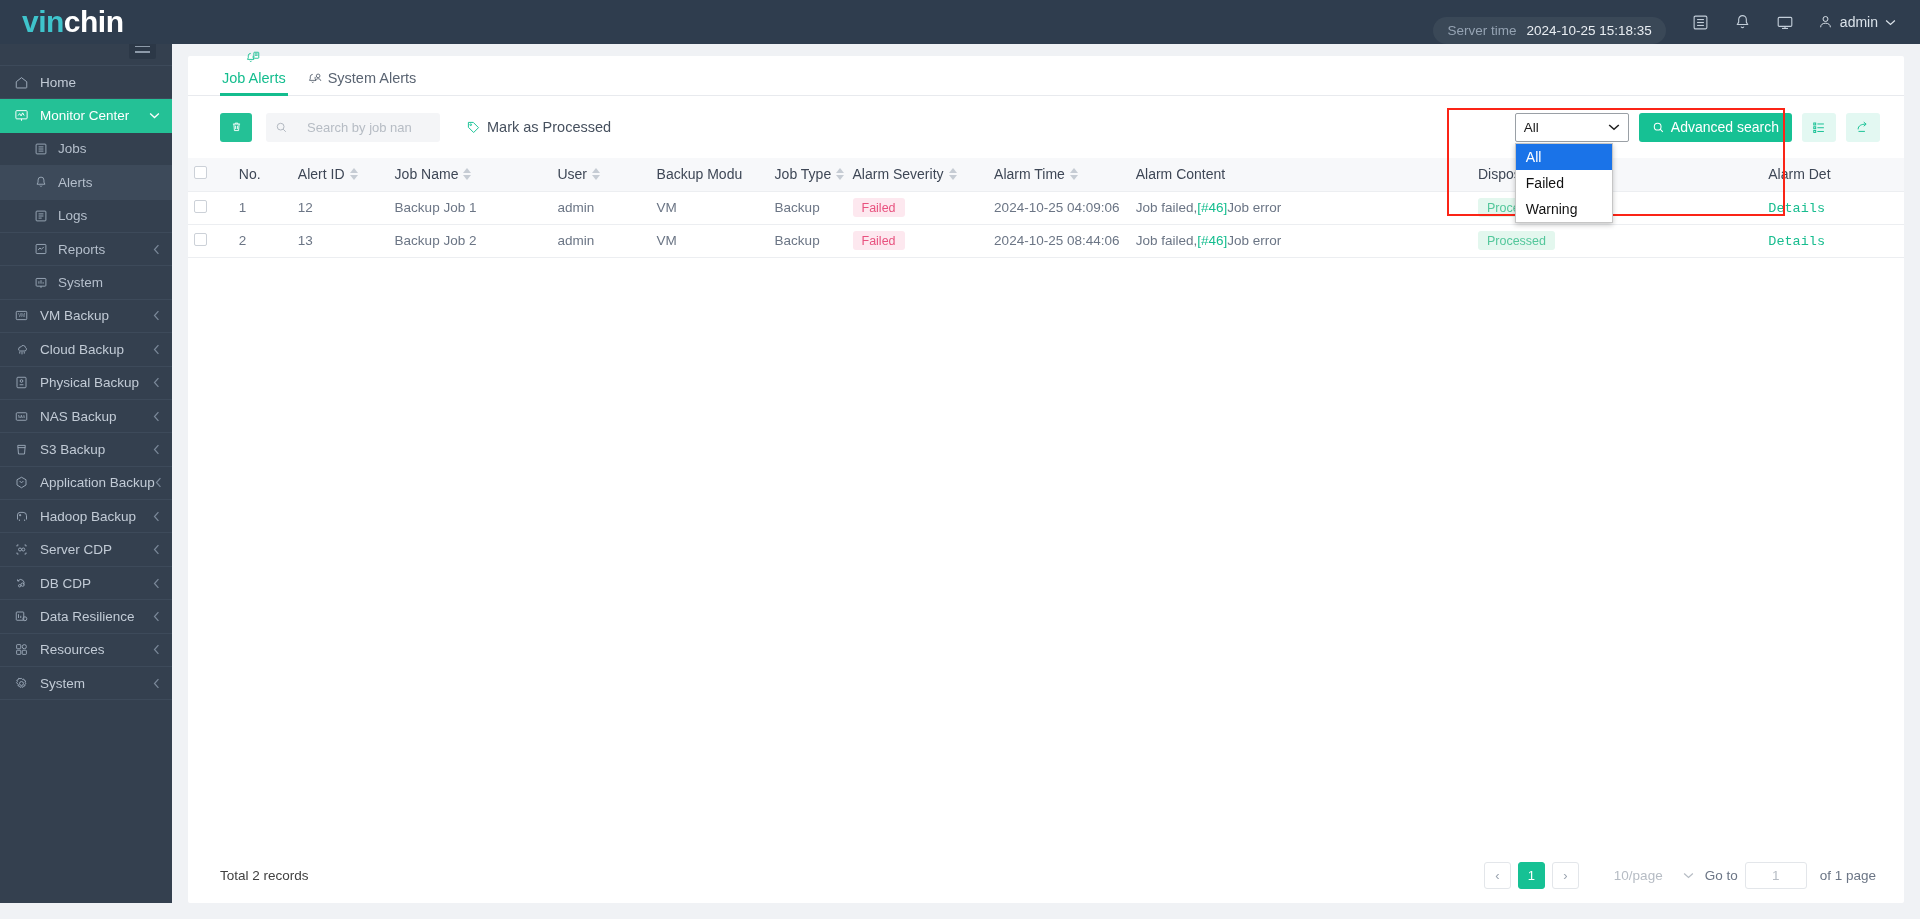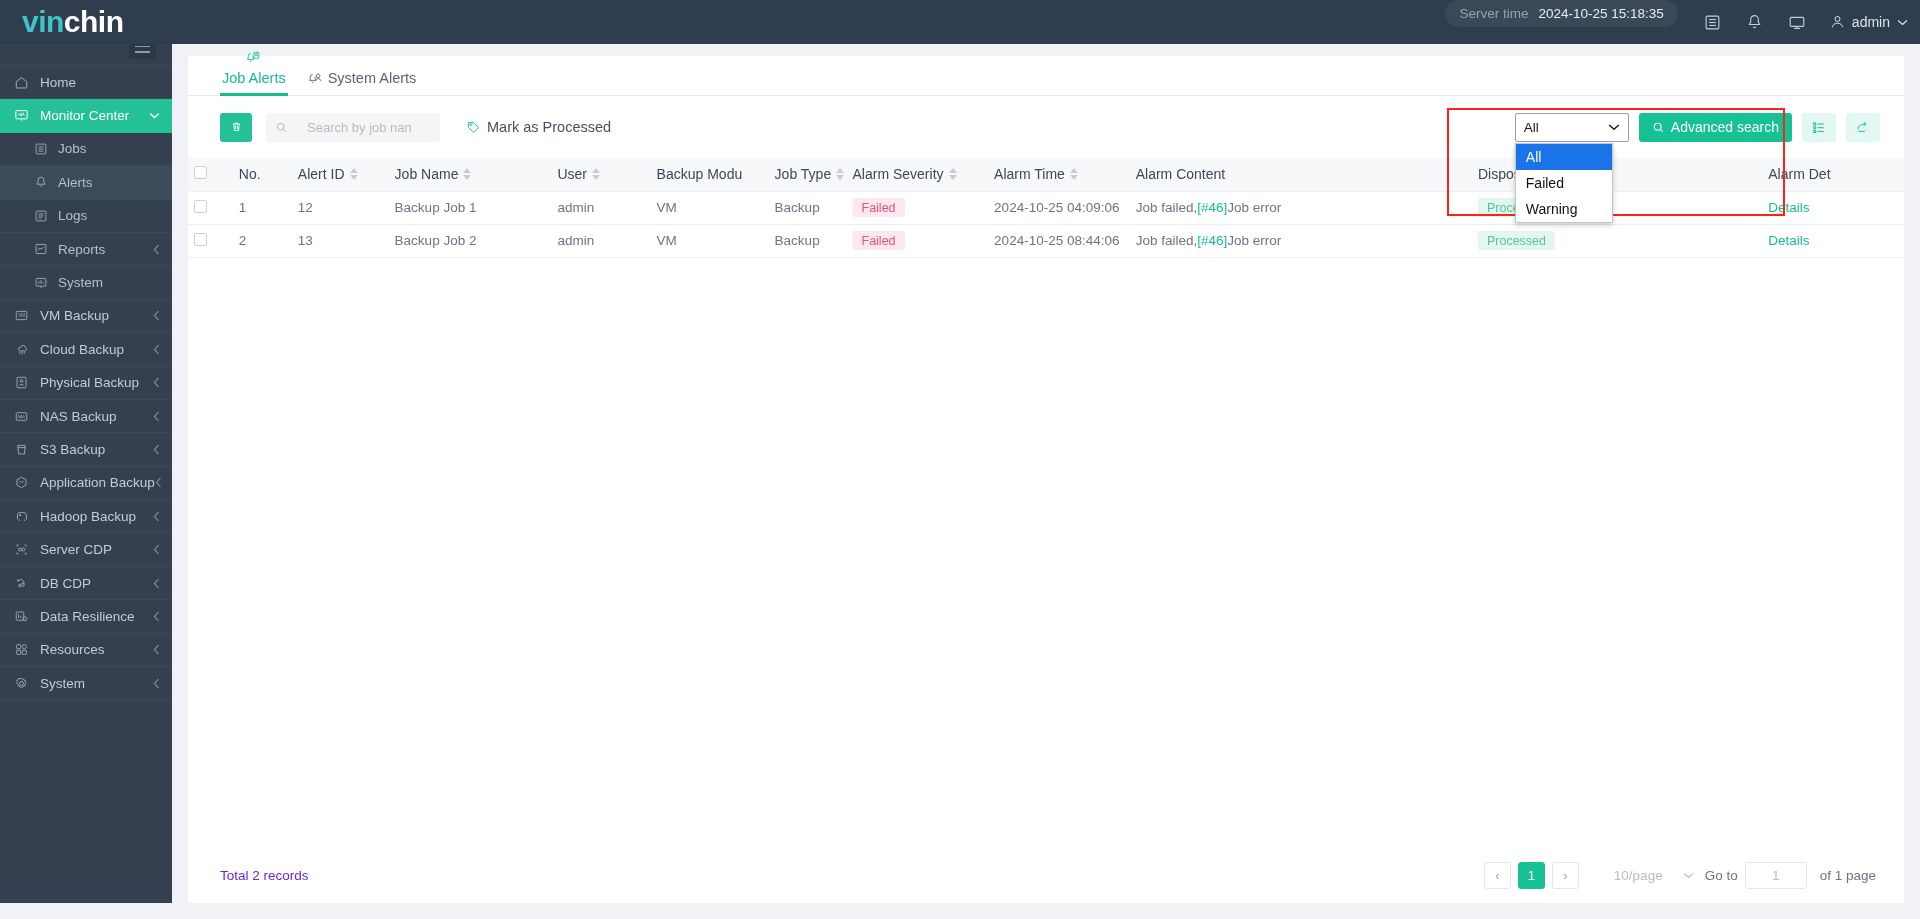--- a/index.html
+++ b/index.html
@@ -18,22 +18,22 @@
     z-index: 30;
   }
   .logo {
     width: 210px; padding-left: 22px;
     font-size: 30px; font-weight: bold; letter-spacing: -0.5px;
     line-height: 1;
   }
   .logo .l1 { color: #3fc4cc; }
   .logo .l2 { color: #ffffff; }
   .topbar-right {
-    margin-left: auto; display: flex; align-items: flex-start;
-    padding-right: 12px; gap: 0px;
+    margin-left: auto; display: flex; align-items: flex-end;
+    padding-right: 24px; gap: 0px;
   }
   .srv-pill {
     display: flex; align-items: center; gap: 10px;
     background: #3a4857; border-radius: 14px;
     padding: 4px 14px; height: 27px; margin-right: 14px;
   }
   .srv-label { color: #95a3b3; font-size: 13.5px; }
   .srv-time { color: #e8edf2; font-size: 13.5px; }
   .tb-icon {
     width: 42px; height: 44px; display: flex; align-items: center;
@@ -186,29 +186,29 @@
     background: #fff; display: inline-block;
   }
   .badge-failed {
     display: inline-block; background: #fde8ef; color: #e8527f;
     font-size: 12.5px; padding: 2.5px 9px; border-radius: 3px;
   }
   .badge-processed {
     display: inline-block; background: #e3f7ee; color: #53c79b;
     font-size: 12.5px; padding: 2.5px 9px; border-radius: 3px;
   }
-  .link { color: #18bd8f; font-size: 13.5px; }
+  .link { color: #18bd8f; font-size: 13.5px; font-family: Liberation Mono, monospace; }
   .hl-token { color: #14bd8e; }
 
   
   .footer {
     position: absolute; left: 0; bottom: 0; width: 100%; height: 56px;
     display: flex; align-items: center; padding: 0 28px 0 32px;
   }
-  .total { font-size: 13.5px; color: #6d28d9; }
+  .total { font-size: 13.5px; color: #404040; }
   .pager { margin-left: auto; display: flex; align-items: center; gap: 7px; }
   .pg-btn {
     width: 27px; height: 27px; border: 1px solid #e3e6ea; border-radius: 3px;
     display: flex; align-items: center; justify-content: center;
     font-size: 13px; color: #9aa3af; background: #fff;
   }
   .pg-btn.cur { background: #16c194; border-color: #16c194; color: #ffffff; }
   .pg-size { display: flex; align-items: center; gap: 20px; margin-left: 28px;
              font-size: 13.5px; color: #b6bcc4; }
   .goto { margin-left: 4px; font-size: 13.5px; color: #6b7585; }

